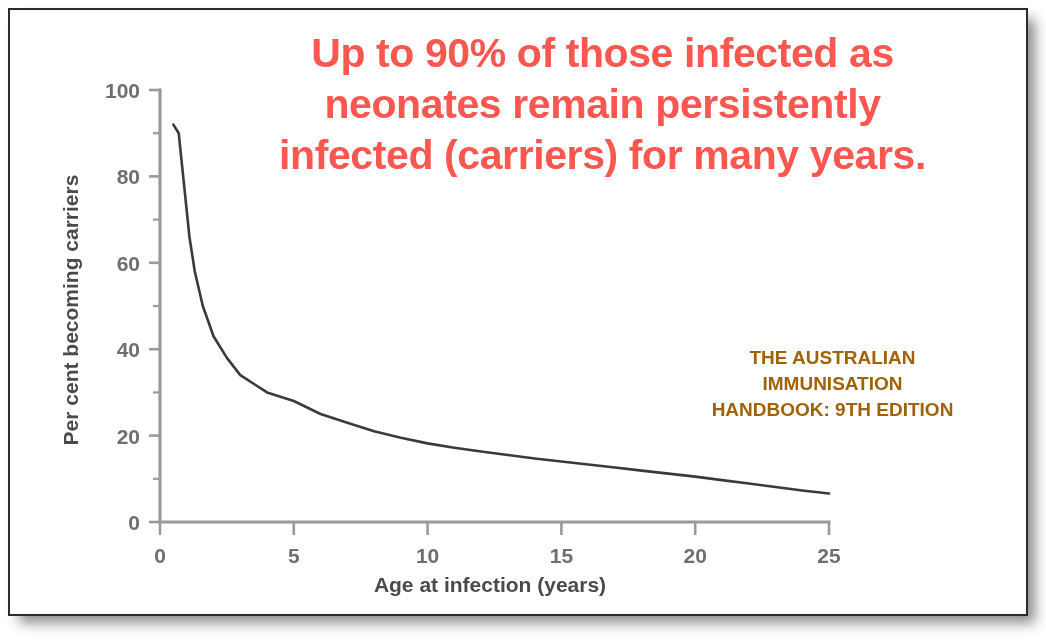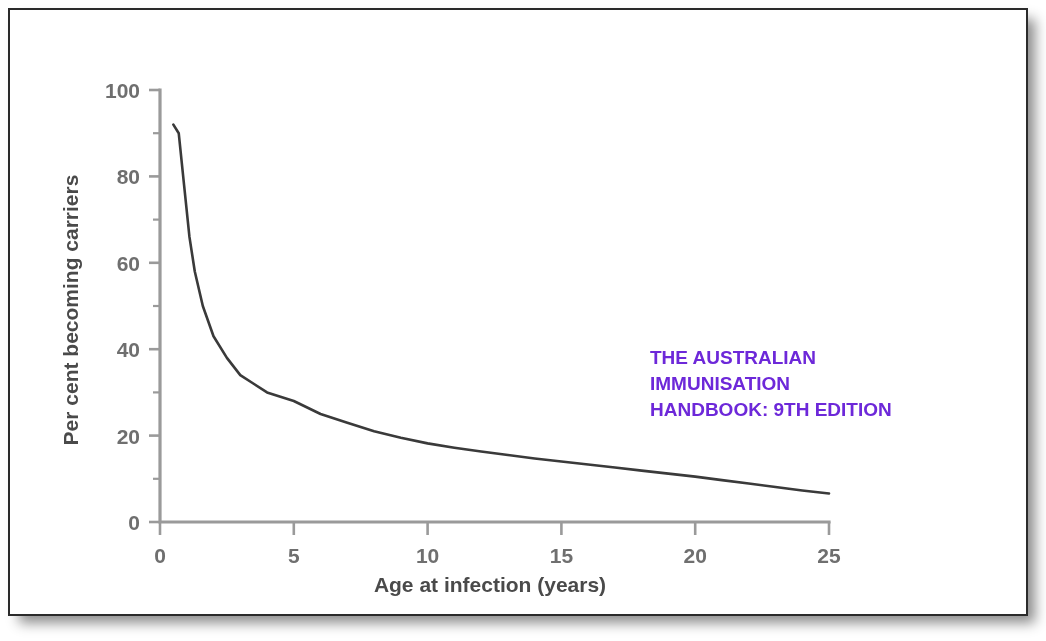--- a/index.html
+++ b/index.html
@@ -42,26 +42,26 @@
     color: #f9574f;
     white-space: pre-line;
   }
 
   
   #credit {
     position: absolute;
     left: 640px;
     top: 335px;
     width: 365px;
-    text-align: left;
+    text-align: center;
     font-family: "Liberation Sans", sans-serif;
     font-weight: bold;
     font-size: 19px;
     line-height: 26px;
-    color: #6d28d9;
+    color: #a16207;
     white-space: pre-line;
   }
 
   
   #chart {
     position: absolute;
     left: 0;
     top: 0;
     width: 1020px;
     height: 608px;
@@ -151,18 +151,21 @@
       <g id="curve-group">
           <path d="M 163.38 114.56 L 168.73 123.20 L 174.08 175.04 L 179.44 226.88 L 184.79 261.44 L 192.82 296.00 L 203.52 326.24 L 216.90 347.84 L 230.28 365.12 L 243.66 373.76 L 257.04 382.40 L 270.42 386.72 L 283.80 391.04 L 310.56 404.00 L 337.32 412.64 L 364.08 421.28 L 390.84 427.76 L 417.60 433.38 L 444.36 437.70 L 471.12 441.58 L 497.88 445.04 L 524.64 448.50 L 551.40 451.52 L 578.16 454.54 L 604.92 457.57 L 631.68 460.59 L 658.44 463.62 L 685.20 466.64 L 711.96 470.10 L 738.72 473.55 L 765.48 477.01 L 792.24 480.46 L 819.00 483.49" class="curve" stroke="#3a3a3a"></path>
         </g>
 
       <text id="xaxis-title" class="axis-title" x="480" y="582" text-anchor="middle">Age at infection (years)</text>
 
       <text id="yaxis-title" class="axis-title" x="0" y="0" text-anchor="middle" transform="translate(68,300) rotate(-90)">Per cent becoming carriers</text>
     </svg>
   </div>
 
+  <div id="headline">Up to 90% of those infected as
+neonates remain persistently
+infected (carriers) for many years.</div>
 
   <div id="credit">THE AUSTRALIAN
 IMMUNISATION
 HANDBOOK: 9TH EDITION</div>
 
 </div>
 
 </body></html>

